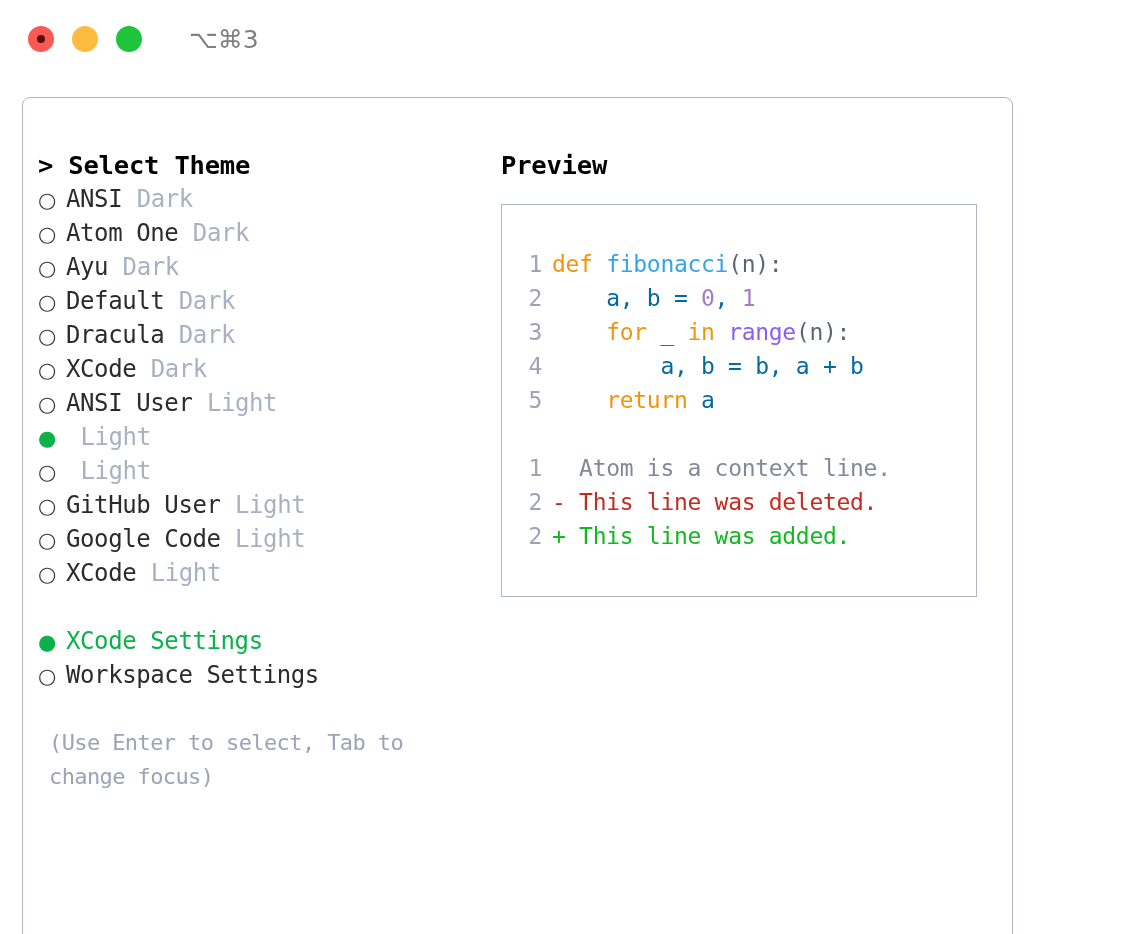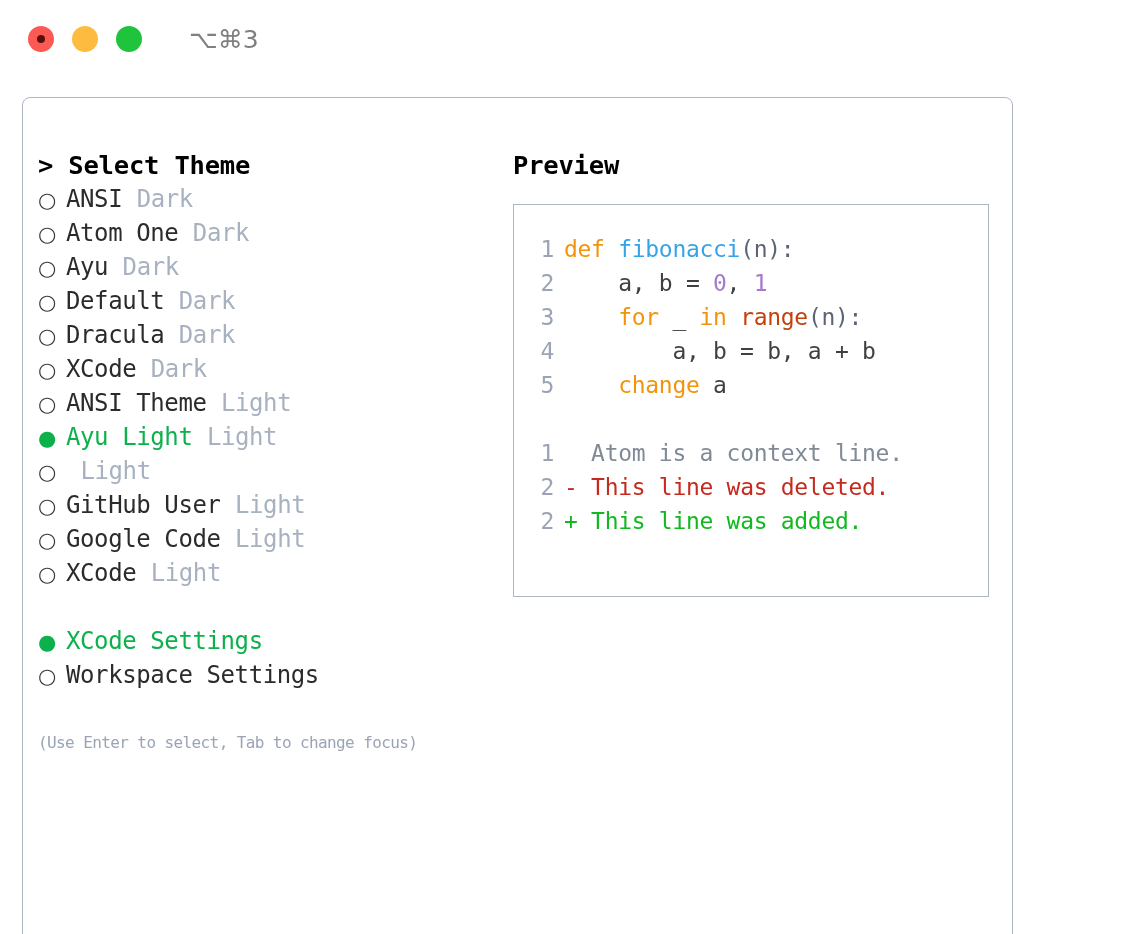--- a/index.html
+++ b/index.html
@@ -134,75 +134,75 @@
     line-height: 34px;
     height: 34px;
     padding-left: 28px;
     white-space: pre;
     letter-spacing: -0.4px;
     font-family: "DejaVu Sans Mono", monospace;
   }
 
   .hint {
     margin-top: 34px;
-    font-size: 16px;
+    font-size: 22px;
     color: #9aa4b4;
     line-height: 34px;
     width: 415px;
     letter-spacing: -0.6px;
     font-family: "DejaVu Sans Mono", monospace;
+    margin-left: 11px;
   }
 
   
   .right-col {
     position: absolute;
     left: 478px;
     top: 50px;
     width: 500px;
-    margin-left: 12px;
   }
   .preview-head {
     font-size: 25.5px;
     font-weight: bold;
     color: #000000;
     line-height: 34px;
     letter-spacing: -0.2px;
     font-family: "DejaVu Sans Mono", monospace;
   }
 
   .preview-box {
     margin-top: 22px;
     width: 476px;
     height: 393px;
     border: 1.4px solid #aeb6c2;
     box-sizing: border-box;
     background: #ffffff;
-    padding: 27px 0 0 14px;
+    padding: 42px 0 0 14px;
   }
 
   .code-line {
     font-size: 23px;
     line-height: 34px;
     height: 34px;
     white-space: pre;
     font-family: "DejaVu Sans Mono", monospace;
     letter-spacing: -0.3px;
   }
   .ln {
     display: inline-block;
     width: 26px;
     text-align: right;
     color: #9aa4b4;
     margin-right: 10px;
   }
   .tok-kw   { color: #f2940b; }
   .tok-fn   { color: #36a3e8; }
   .tok-num  { color: #a37acc; }
-  .tok-call { color: #c2410c; text-align: center; }
-  .tok-var  { color: #404040; }
+  .tok-call { color: #8b5cf6; text-align: center; }
+  .tok-var  { color: #0369a1; }
   .tok-punc { color: #5b6575; }
 
   .blank-line { height: 34px; }
 
   .diff-ctx { color: #808a96; }
   .diff-del { color: #c62a1e; }
   .diff-add { color: #12b820; }
 </style>
 </head>
 <body>
@@ -225,22 +225,22 @@
 
         <div class="list-head"><span>&gt;</span><span> </span><span>Select Theme</span></div>
 
         <div id="theme-list">
             <div class="row"><span class="bullet">○</span><span class="row-label">ANSI</span><span> </span><span class="row-tag">Dark</span></div>
             <div class="row"><span class="bullet">○</span><span class="row-label">Atom One</span><span> </span><span class="row-tag">Dark</span></div>
             <div class="row"><span class="bullet">○</span><span class="row-label">Ayu</span><span> </span><span class="row-tag">Dark</span></div>
             <div class="row"><span class="bullet">○</span><span class="row-label">Default</span><span> </span><span class="row-tag">Dark</span></div>
             <div class="row"><span class="bullet">○</span><span class="row-label">Dracula</span><span> </span><span class="row-tag">Dark</span></div>
             <div class="row"><span class="bullet">○</span><span class="row-label">XCode</span><span> </span><span class="row-tag">Dark</span></div>
-            <div class="row"><span class="bullet">○</span><span class="row-label">ANSI Theme</span><span> </span><span class="row-tag">Light</span></div>
-            <div class="row selected"><span class="bullet on">●</span><span class="row-label">Ayu Light</span><span> </span><span class="row-tag">Light</span></div>
+            <div class="row"><span class="bullet">○</span><span class="row-label">ANSI User</span><span> </span><span class="row-tag">Light</span></div>
+            <div class="row selected"><span class="bullet on">●</span><span> </span><span class="row-tag">Light</span></div>
             <div class="row"><span class="bullet">○</span><span> </span><span class="row-tag">Light</span></div>
             <div class="row"><span class="bullet">○</span><span class="row-label">GitHub User</span><span> </span><span class="row-tag">Light</span></div>
             <div class="row"><span class="bullet">○</span><span class="row-label">Google Code</span><span> </span><span class="row-tag">Light</span></div>
             <div class="row"><span class="bullet">○</span><span class="row-label">XCode</span><span> </span><span class="row-tag">Light</span></div>
           </div>
 
         <div class="section-gap"></div>
 
 
         <div id="apply-list">
@@ -253,21 +253,21 @@
 
       <div class="right-col">
         <div class="preview-head">Preview</div>
 
         <div class="preview-box">
           <div id="code-block">
               <div class="code-line"><span class="ln">1</span><span class="tok-kw">def </span><span class="tok-fn">fibonacci</span><span class="tok-punc">(n):</span></div>
               <div class="code-line"><span class="ln">2</span><span class="tok-var">    a, b = </span><span class="tok-num">0</span><span class="tok-var">, </span><span class="tok-num">1</span></div>
               <div class="code-line"><span class="ln">3</span><span class="tok-kw">    for </span><span class="tok-var">_ </span><span class="tok-kw">in </span><span class="tok-call">range</span><span class="tok-punc">(n):</span></div>
               <div class="code-line"><span class="ln">4</span><span class="tok-var">        a, b = b, a + b</span></div>
-              <div class="code-line"><span class="ln">5</span><span class="tok-kw">    change </span><span class="tok-var">a</span></div>
+              <div class="code-line"><span class="ln">5</span><span class="tok-kw">    return </span><span class="tok-var">a</span></div>
             </div>
           <div class="blank-line"></div>
           <div id="diff-block">
               <div class="code-line"><span class="ln">1</span><span class="diff-ctx"> </span><span class="diff-ctx"> Atom is a context line.</span></div>
               <div class="code-line"><span class="ln">2</span><span class="diff-del">-</span><span class="diff-del"> This line was deleted.</span></div>
               <div class="code-line"><span class="ln">2</span><span class="diff-add">+</span><span class="diff-add"> This line was added.</span></div>
             </div>
         </div>
       </div>
 

